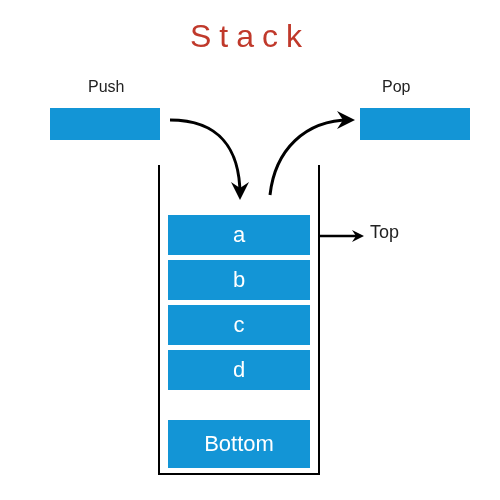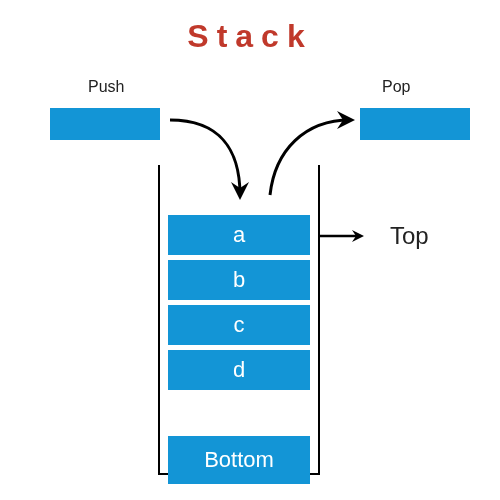--- a/index.html
+++ b/index.html
@@ -12,21 +12,21 @@
     }
     .title {
       position: absolute;
       top: 18px;
       left: 0;
       width: 500px;
       text-align: center;
       color: #c0392b;
       font-size: 32px;
       letter-spacing: 8px;
-      font-weight: 700;
+      font-weight: 400;
     }
     .op-label {
       position: absolute;
       font-size: 16px;
       color: #222;
     }
     .push-label { top: 78px; left: 88px; }
     .pop-label  { top: 78px; left: 382px; }
     .block {
       position: absolute;
@@ -58,23 +58,22 @@
       justify-content: center;
     }
     .cell-0 { top: 215px; }
     .cell-1 { top: 260px; }
     .cell-2 { top: 305px; }
     .cell-3 { top: 350px; }
     .cell-bottom { top: 395px; height: 50px; }
     .top-label {
       position: absolute;
       top: 222px; left: 370px;
-      font-size: 24px;
+      font-size: 18px;
       color: #222;
-      margin-left: 20px;
     }
     svg.arrow {
       position: absolute;
       overflow: visible;
     }
   </style>
 </head>
 <body>
 
 <div class="title">Stack</div>
@@ -96,19 +95,19 @@
 </svg>
 
 <div class="container-wall wall-left"></div>
 <div class="container-wall wall-right"></div>
 <div class="wall-bottom"></div>
 
 <div class="cell cell-0">a</div>
 <div class="cell cell-1">b</div>
 <div class="cell cell-2">c</div>
 <div class="cell cell-3">d</div>
-<div class="cell cell-bottom" style="top:436px; height:48px;">Bottom</div>
+<div class="cell cell-bottom" style="top:420px; height:48px;">Bottom</div>
 
 <svg class="arrow" style="top:226px; left:318px; width:50; height:20;" viewBox="0 0 50 20">
   <line x1="2" y1="10" x2="40" y2="10" stroke="#000" stroke-width="2.5"></line>
   <path d="M 46 10 L 34 4 L 38 10 L 34 16 Z" fill="#000"></path>
 </svg>
 <div class="top-label">Top</div>
 
 </body></html>

